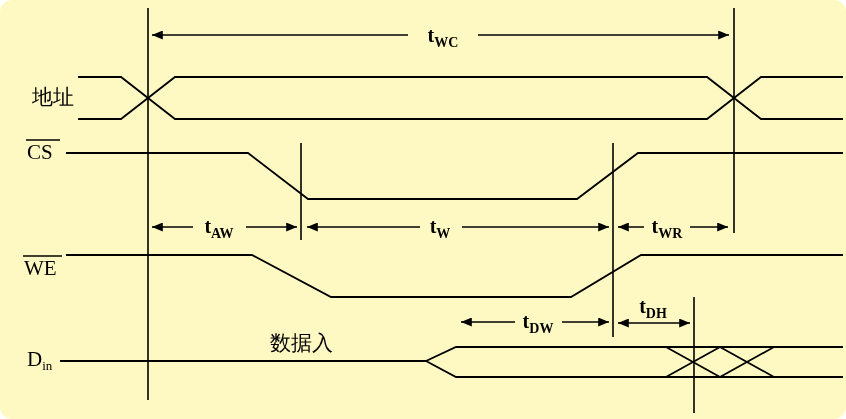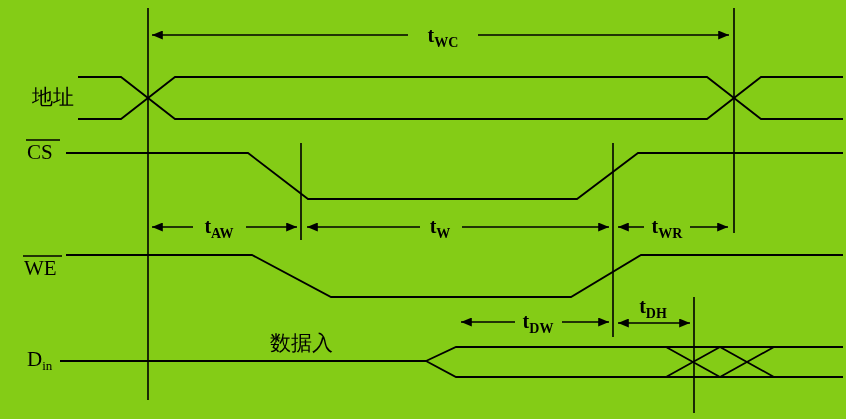--- a/index.html
+++ b/index.html
@@ -4,22 +4,23 @@
 <style>
   html, body {
     margin: 0;
     padding: 0;
     background: #ffffff;
   }
   .stage {
     position: relative;
     width: 846px;
     height: 419px;
-    background: #84cc16;
+    background: #fef9c3;
     font-family: "Liberation Serif", serif;
+    border-radius: 12px;
   }
   svg { display: block; }
   .sig        { fill: none; stroke: #000; stroke-width: 1.8; }
   .refline    { fill: none; stroke: #000; stroke-width: 1.6; }
   .arrowline  { fill: none; stroke: #000; stroke-width: 1.5; }
   .overline   { stroke: #000; stroke-width: 1.6; }
   .sig-label  { font-family: "Liberation Serif", serif; font-size: 21px; fill: #000; }
   .cjk-label  { font-family: "DejaVu Sans", sans-serif; font-size: 21px; fill: #000; }
   .t-label    { font-family: "Liberation Serif", serif; font-size: 20px; font-weight: bold; fill: #000; }
   .t-sub      { font-size: 14px; font-weight: bold; }

